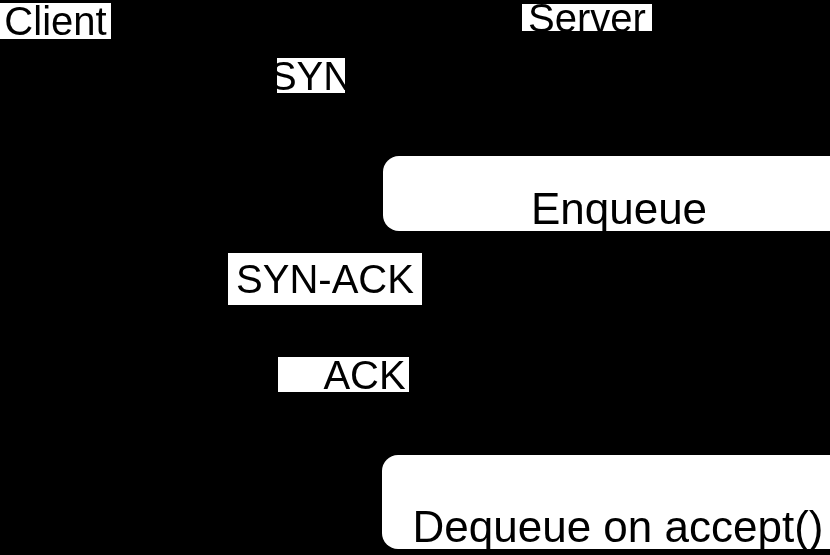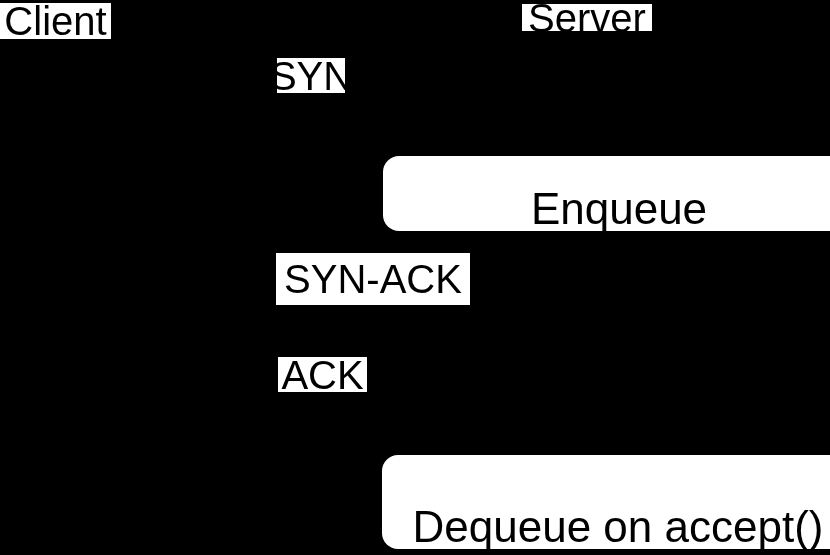--- a/index.html
+++ b/index.html
@@ -24,22 +24,22 @@
     line-height: 1;
     display: flex;
     align-items: center;
     justify-content: center;
     white-space: nowrap;
     letter-spacing: 0;
   }
   .lbl-client  { left: 0px;   top: 3px;   width: 111px; height: 36px; justify-content: center; }
   .lbl-server  { left: 522px; top: 4px;   width: 130px; height: 27px; }
   .lbl-syn     { left: 277px; top: 58px;  width: 68px;  height: 35px; }
-  .lbl-synack  { left: 228px; top: 253px; width: 194px; height: 52px; margin-left: 48px; }
-  .lbl-ack     { left: 278px; top: 357px; width: 89px;  height: 35px; }
+  .lbl-synack  { left: 228px; top: 253px; width: 194px; height: 52px; }
+  .lbl-ack     { left: 278px; top: 357px; width: 89px;  height: 35px; padding-left: 42px; }
   
   .action-box {
     position: absolute;
     background: #ffffff;
     color: #000000;
     border-radius: 16px;
     font-size: 44px;
     line-height: 1;
     display: flex;
     align-items: flex-end;

